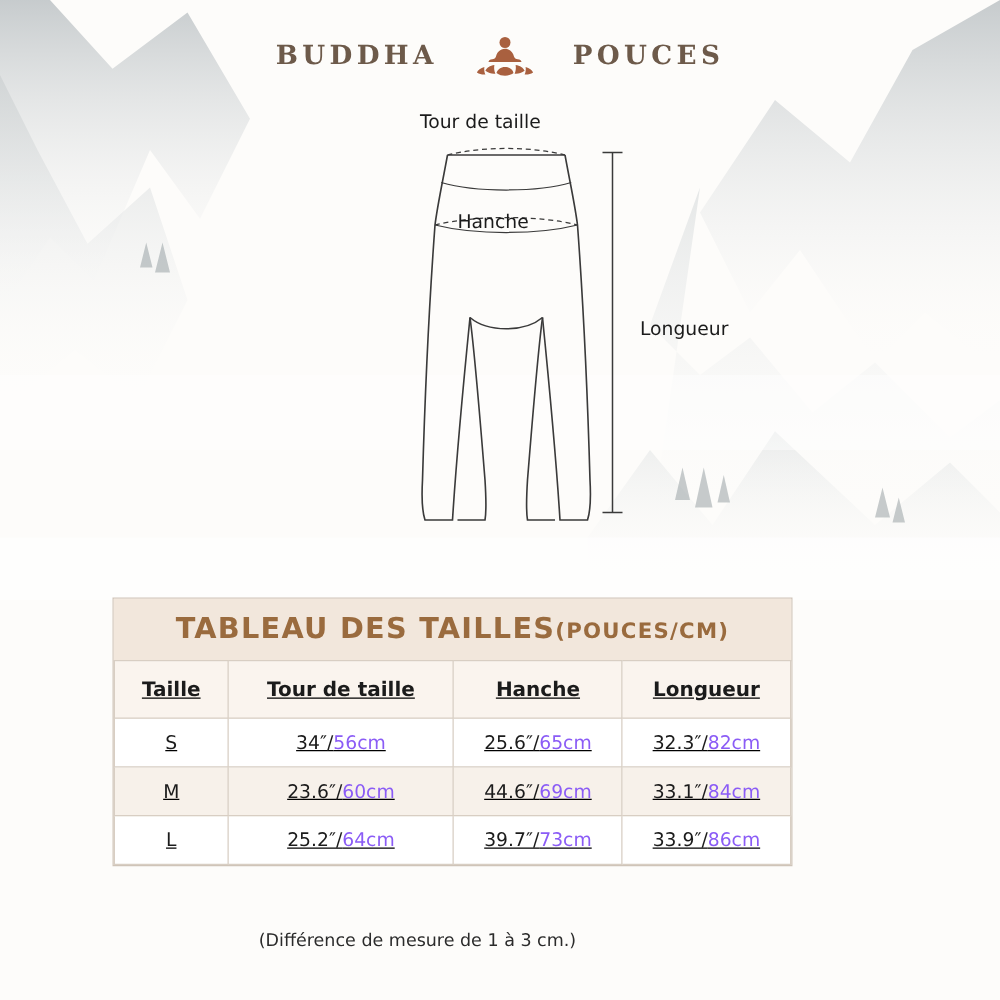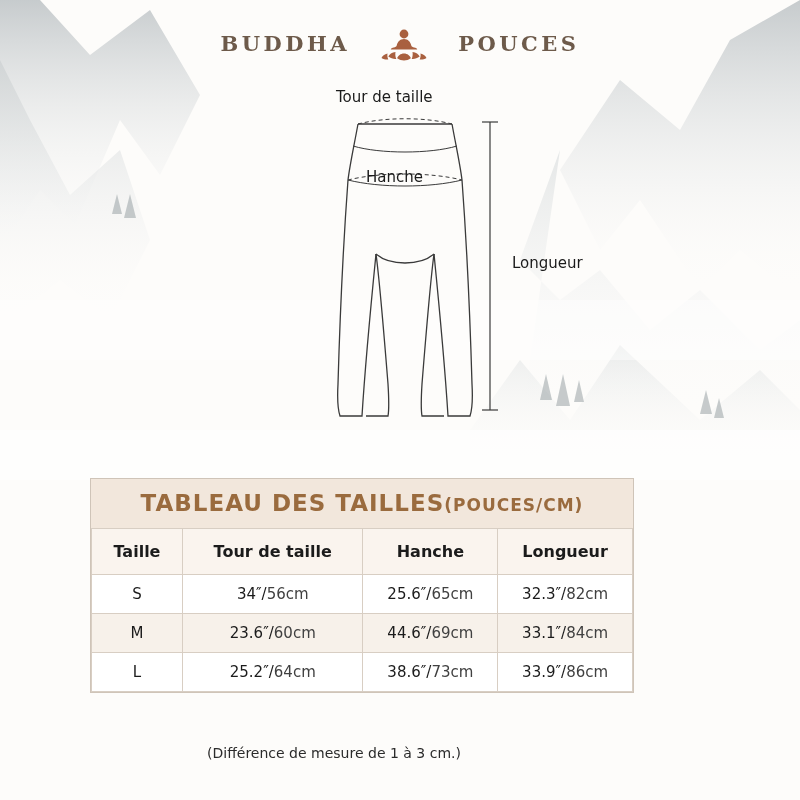--- a/index.html
+++ b/index.html
@@ -95,39 +95,40 @@
     font-weight: 600;
   }
   .table-title .t-sub {
     font-size: 17px;
     font-weight: 600;
   }
   table.sizes {
     width: 100%;
     border-collapse: collapse;
     font-family: "DejaVu Sans", sans-serif;
+    text-decoration: underline;
   }
   table.sizes th, table.sizes td {
     border: 1px solid #d8cec3;
     text-align: center;
     color: #1b1b1b;
   }
   table.sizes th {
     background: #faf4ee;
     font-size: 16px;
     font-weight: 600;
     padding: 13px 4px;
   }
   table.sizes td {
     font-size: 15px;
     padding: 10px 4px;
   }
   table.sizes tr.alt td { background: #f7f1ea; }
   table.sizes td.sz { width: 82px; font-size: 15px; }
-  .cm { color: #404040; }
+  .cm { color: #8b5cf6; }
 
   .footnote {
     position: absolute;
     top: 745px;
     left: 0;
     width: 668px;
     text-align: center;
     font-family: "DejaVu Sans", sans-serif;
     font-size: 14px;
     color: #2b2b2b;
@@ -257,21 +258,21 @@
         </tr>
         <tr class="alt">
           <td class="sz">M</td>
           <td><span>23.6″/</span><span class="cm">60cm</span></td>
           <td><span>44.6″/</span><span class="cm">69cm</span></td>
           <td><span>33.1″/</span><span class="cm">84cm</span></td>
         </tr>
         <tr>
           <td class="sz">L</td>
           <td><span>25.2″/</span><span class="cm">64cm</span></td>
-          <td><span>38.6″/</span><span class="cm">73cm</span></td>
+          <td><span>39.7″/</span><span class="cm">73cm</span></td>
           <td><span>33.9″/</span><span class="cm">86cm</span></td>
         </tr>
       </tbody>
     </table>
   </div>
 
   <div class="footnote">(Différence de mesure de 1 à 3 cm.)</div>
 
 </div>
 

